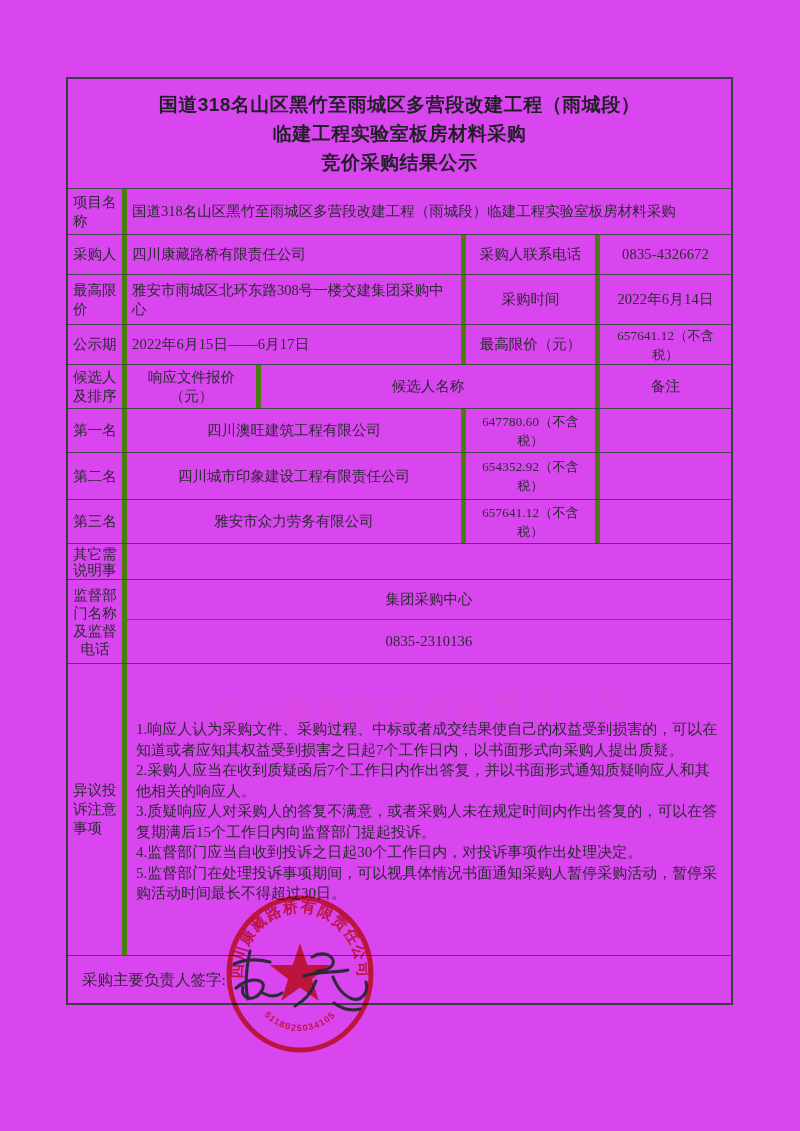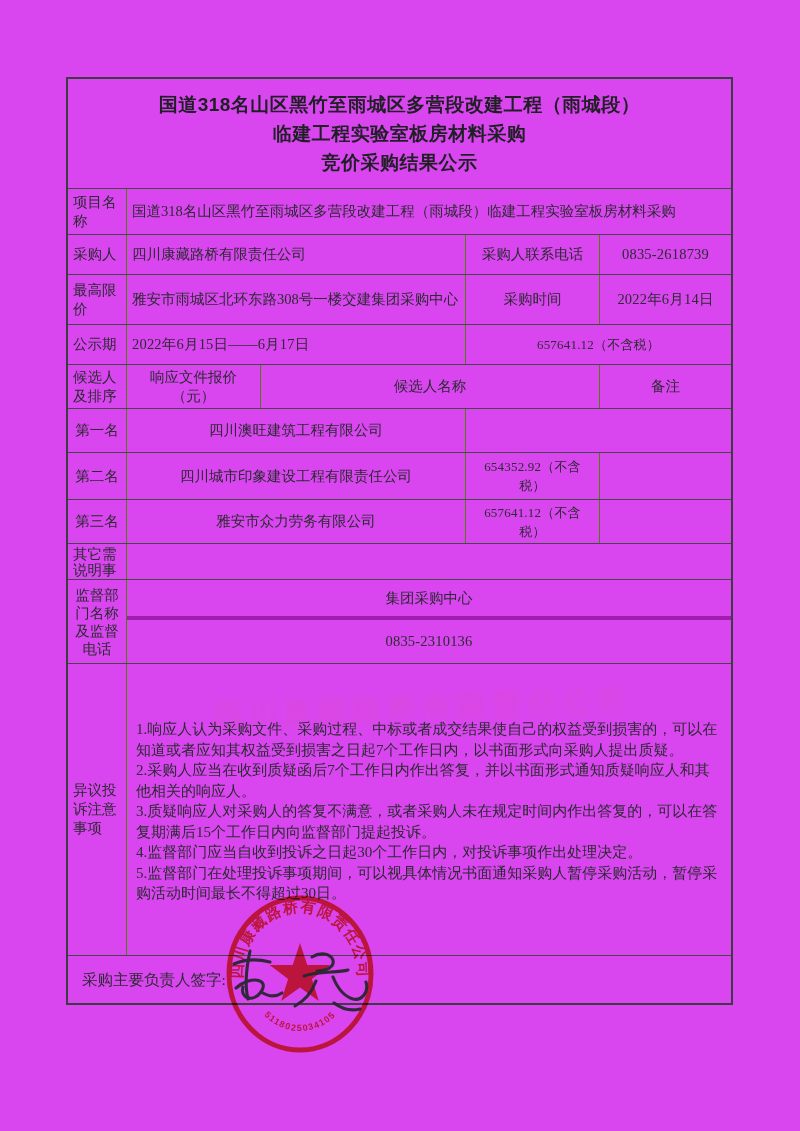--- a/index.html
+++ b/index.html
@@ -13,41 +13,41 @@
   }
   .tbl {
     position:absolute; left:66px; top:77px; width:667px;
     border:2px solid #3c3c42;
     box-sizing:border-box;
     background:transparent;
   }
   .trow { display:flex; border-bottom:1px solid #45454c; box-sizing:border-box; }
   .trow.last { border-bottom:none; }
   .cell {
-    box-sizing:border-box; border-right:1px solid #4d7c0f;
+    box-sizing:border-box; border-right:5px solid #4d7c0f;
     display:flex; align-items:center; padding:2px 5px;
     word-break:break-all; line-height:19px;
   }
   .cell.endc { border-right:none; }
   .c1 { width:59px; }
   .c2 { width:339px; }
   .c3 { width:134px; }
   .c4 { flex:1; }
   .cfill { flex:1; }
   .center { justify-content:center; text-align:center; }
   .r-title { flex-direction:column; align-items:center; justify-content:center; height:110px; }
   .titleline {
     font-family:"Liberation Sans", sans-serif;
     font-weight:bold; font-size:19px; line-height:29px; color:#1f1f25;
     text-align:center; letter-spacing:0.5px;
   }
   .num { letter-spacing:0.2px; }
   .supright { flex:1; display:flex; flex-direction:column; }
   .suprow { display:flex; align-items:center; justify-content:center; box-sizing:border-box; }
-  .suprow.first { border-bottom:4px solid #a21caf; height:40px; }
+  .suprow.first { border-bottom:1px solid #a21caf; height:40px; }
   .suprow.second { height:43px; }
   .objection-content {
     flex-direction:column; align-items:stretch; justify-content:center;
     padding:10px 9px 6px 9px; font-size:15px; line-height:20.5px;
   }
   .obj-item { text-align:left; }
   .sign-row { height:47px; }
   .sign-cell { padding-left:14px; font-size:15.5px; }
   
   .ghost {
@@ -78,46 +78,48 @@
 
     <div class="trow" style="height:46px">
       <div class="cell c1">项目名称</div>
       <div class="cell cfill endc">国道318名山区黑竹至雨城区多营段改建工程（雨城段）临建工程实验室板房材料采购</div>
     </div>
 
     <div class="trow" style="height:40px">
       <div class="cell c1">采购人</div>
       <div class="cell c2">四川康藏路桥有限责任公司</div>
       <div class="cell c3 center">采购人联系电话</div>
-      <div class="cell c4 center endc num">0835-2618739</div>
+      <div class="cell c4 center endc num">0835-4326672</div>
     </div>
 
     <div class="trow" style="height:50px">
       <div class="cell c1">最高限价</div>
       <div class="cell c2">雅安市雨城区北环东路308号一楼交建集团采购中心</div>
       <div class="cell c3 center">采购时间</div>
       <div class="cell c4 center endc num">2022年6月14日</div>
     </div>
 
     <div class="trow" style="height:40px">
       <div class="cell c1">公示期</div>
       <div class="cell c2 num">2022年6月15日——6月17日</div>
+      <div class="cell c3 center">最高限价（元）</div>
       <div class="cell c4 center endc num" style="font-size:13px">657641.12（不含税）</div>
     </div>
 
     <div class="trow" style="height:44px">
       <div class="cell c1">候选人及排序</div>
       <div class="cell c3 center">响应文件报价（元）</div>
       <div class="cell c2 center">候选人名称</div>
       <div class="cell c4 center endc">备注</div>
     </div>
 
     <div class="trow" style="height:44px">
       <div class="cell c1 center">第一名</div>
       <div class="cell c2 center">四川澳旺建筑工程有限公司</div>
+      <div class="cell c3 center num" style="font-size:13px">647780.60（不含税）</div>
       <div class="cell c4 center endc"></div>
     </div>
 
     <div class="trow" style="height:47px">
       <div class="cell c1 center">第二名</div>
       <div class="cell c2 center">四川城市印象建设工程有限责任公司</div>
       <div class="cell c3 center num" style="font-size:13px">654352.92（不含税）</div>
       <div class="cell c4 center endc"></div>
     </div>
 

